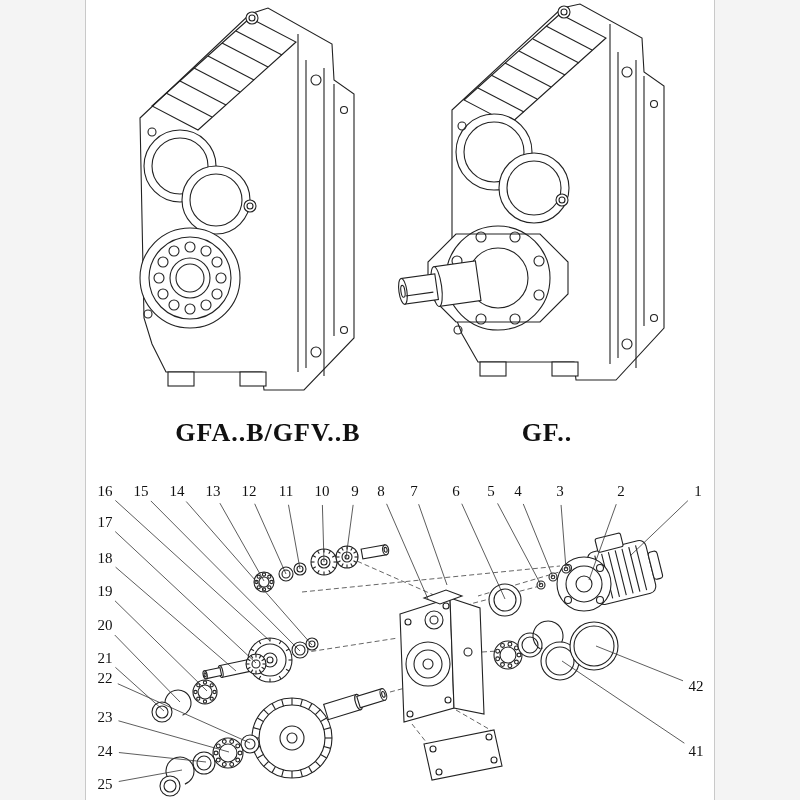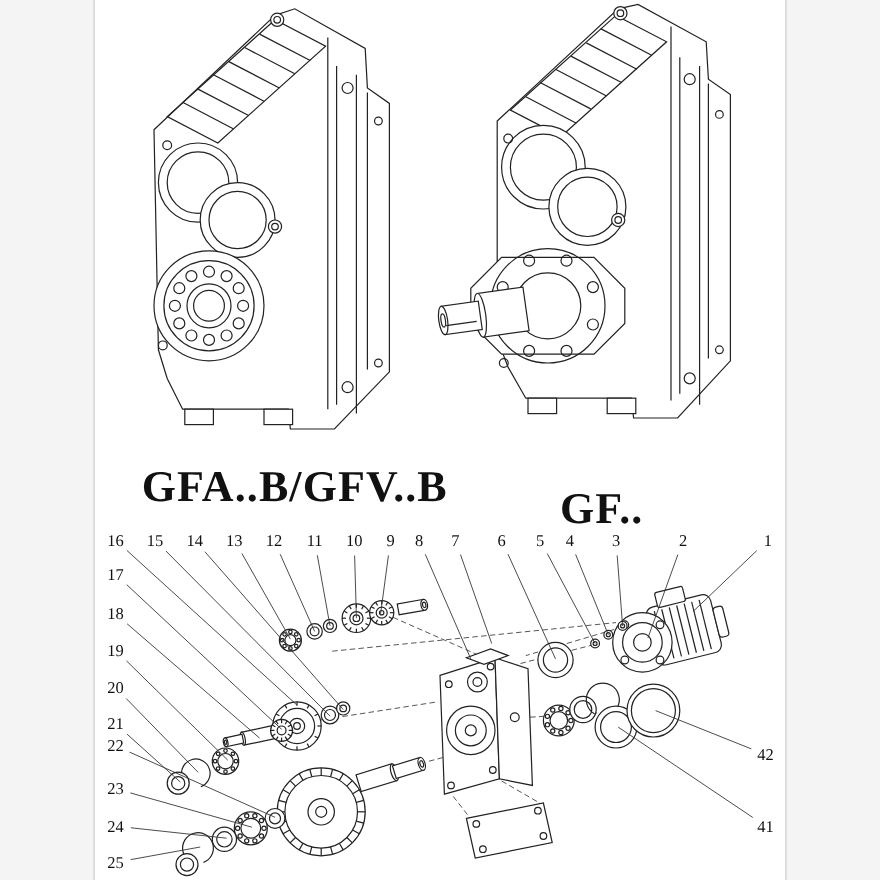--- a/index.html
+++ b/index.html
@@ -3,23 +3,23 @@
 <meta charset="utf-8">
 <style>
   html,body{margin:0;padding:0;background:#fff;}
   .page{position:relative;width:800px;height:800px;background:#fff;overflow:hidden;
         font-family:"Liberation Sans",sans-serif;}
   .gutter{position:absolute;top:0;bottom:0;width:85px;background:#f4f4f4;}
   .gutter.left{left:0;border-right:1px solid #c9c9c9;}
   .gutter.right{right:0;border-left:1px solid #c9c9c9;}
   svg.diagram{position:absolute;left:0;top:0;}
   .model-label{position:absolute;font-family:"Liberation Serif",serif;font-weight:700;
-               font-size:40px;color:#111;letter-spacing:1px;text-align:center;}
+               font-size:26px;color:#111;letter-spacing:1px;text-align:center;}
   .model-label.l{top:418px;left:108px;width:320px;}
-  .model-label.r{top:438px;left:462px;width:170px;}
+  .model-label.r{top:418px;left:462px;width:170px;}
   .ln{fill:none;stroke:#222;stroke-width:1.1;}
   .fw{fill:#fff;stroke:#222;stroke-width:1.1;}
   .dashg path{stroke:#555;stroke-width:.9;fill:none;stroke-dasharray:5 3;}
   .ld{stroke:#333;stroke-width:.8;}
   .callout{font:15px "Liberation Serif",serif;fill:#111;}
 </style>
 </head>
 <body>
 
 <div class="page">

